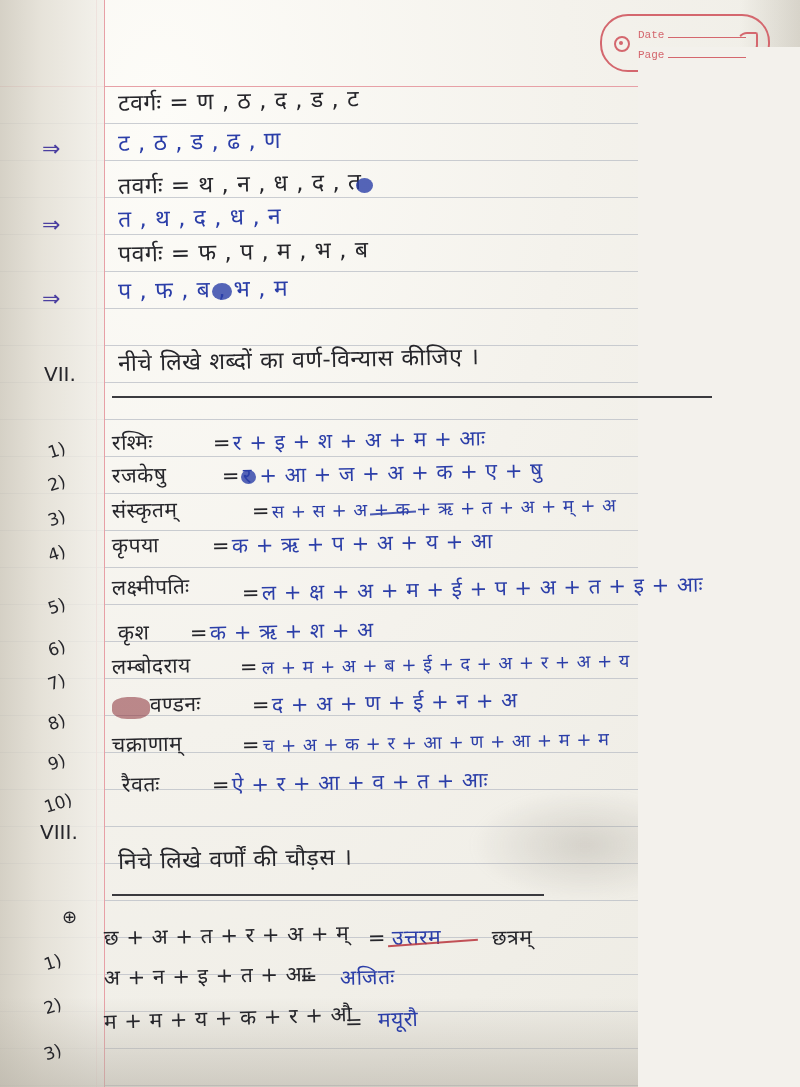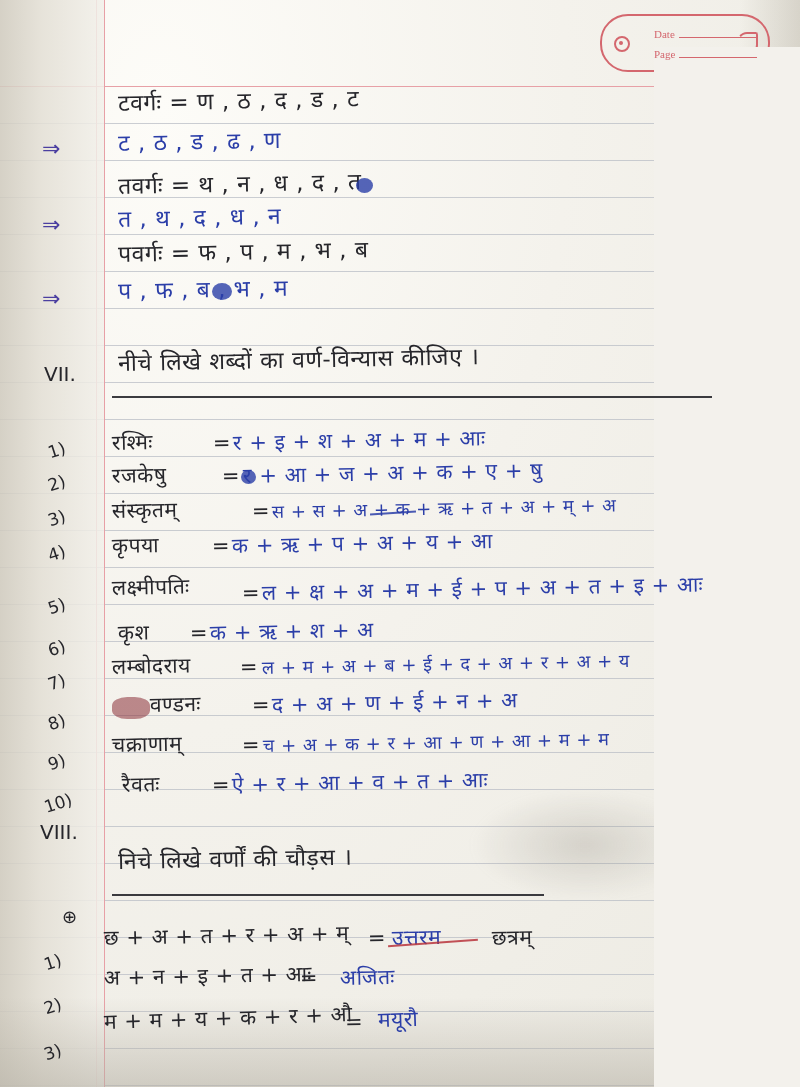--- a/index.html
+++ b/index.html
@@ -103,22 +103,22 @@
   .stamp .curl {
     position: absolute;
     right: 10px; top: 16px;
     width: 18px; height: 22px;
     border: 2px solid #d4676e;
     border-radius: 50% 10% 50% 10%;
     border-left-color: transparent;
   }
   .stamp .lbl {
     position: absolute;
-    left: 52px;
-    font-family: Liberation Serif, serif;
+    left: 36px;
+    font-family: Liberation Mono, monospace;
   }
   .stamp .lbl .ln {
     display: inline-block;
     width: 78px;
     border-bottom: 1px solid #d4676e;
     height: 10px;
     margin-left: 4px;
   }
   .stamp .date { top: 11px; }
   .stamp .page { top: 31px; }

